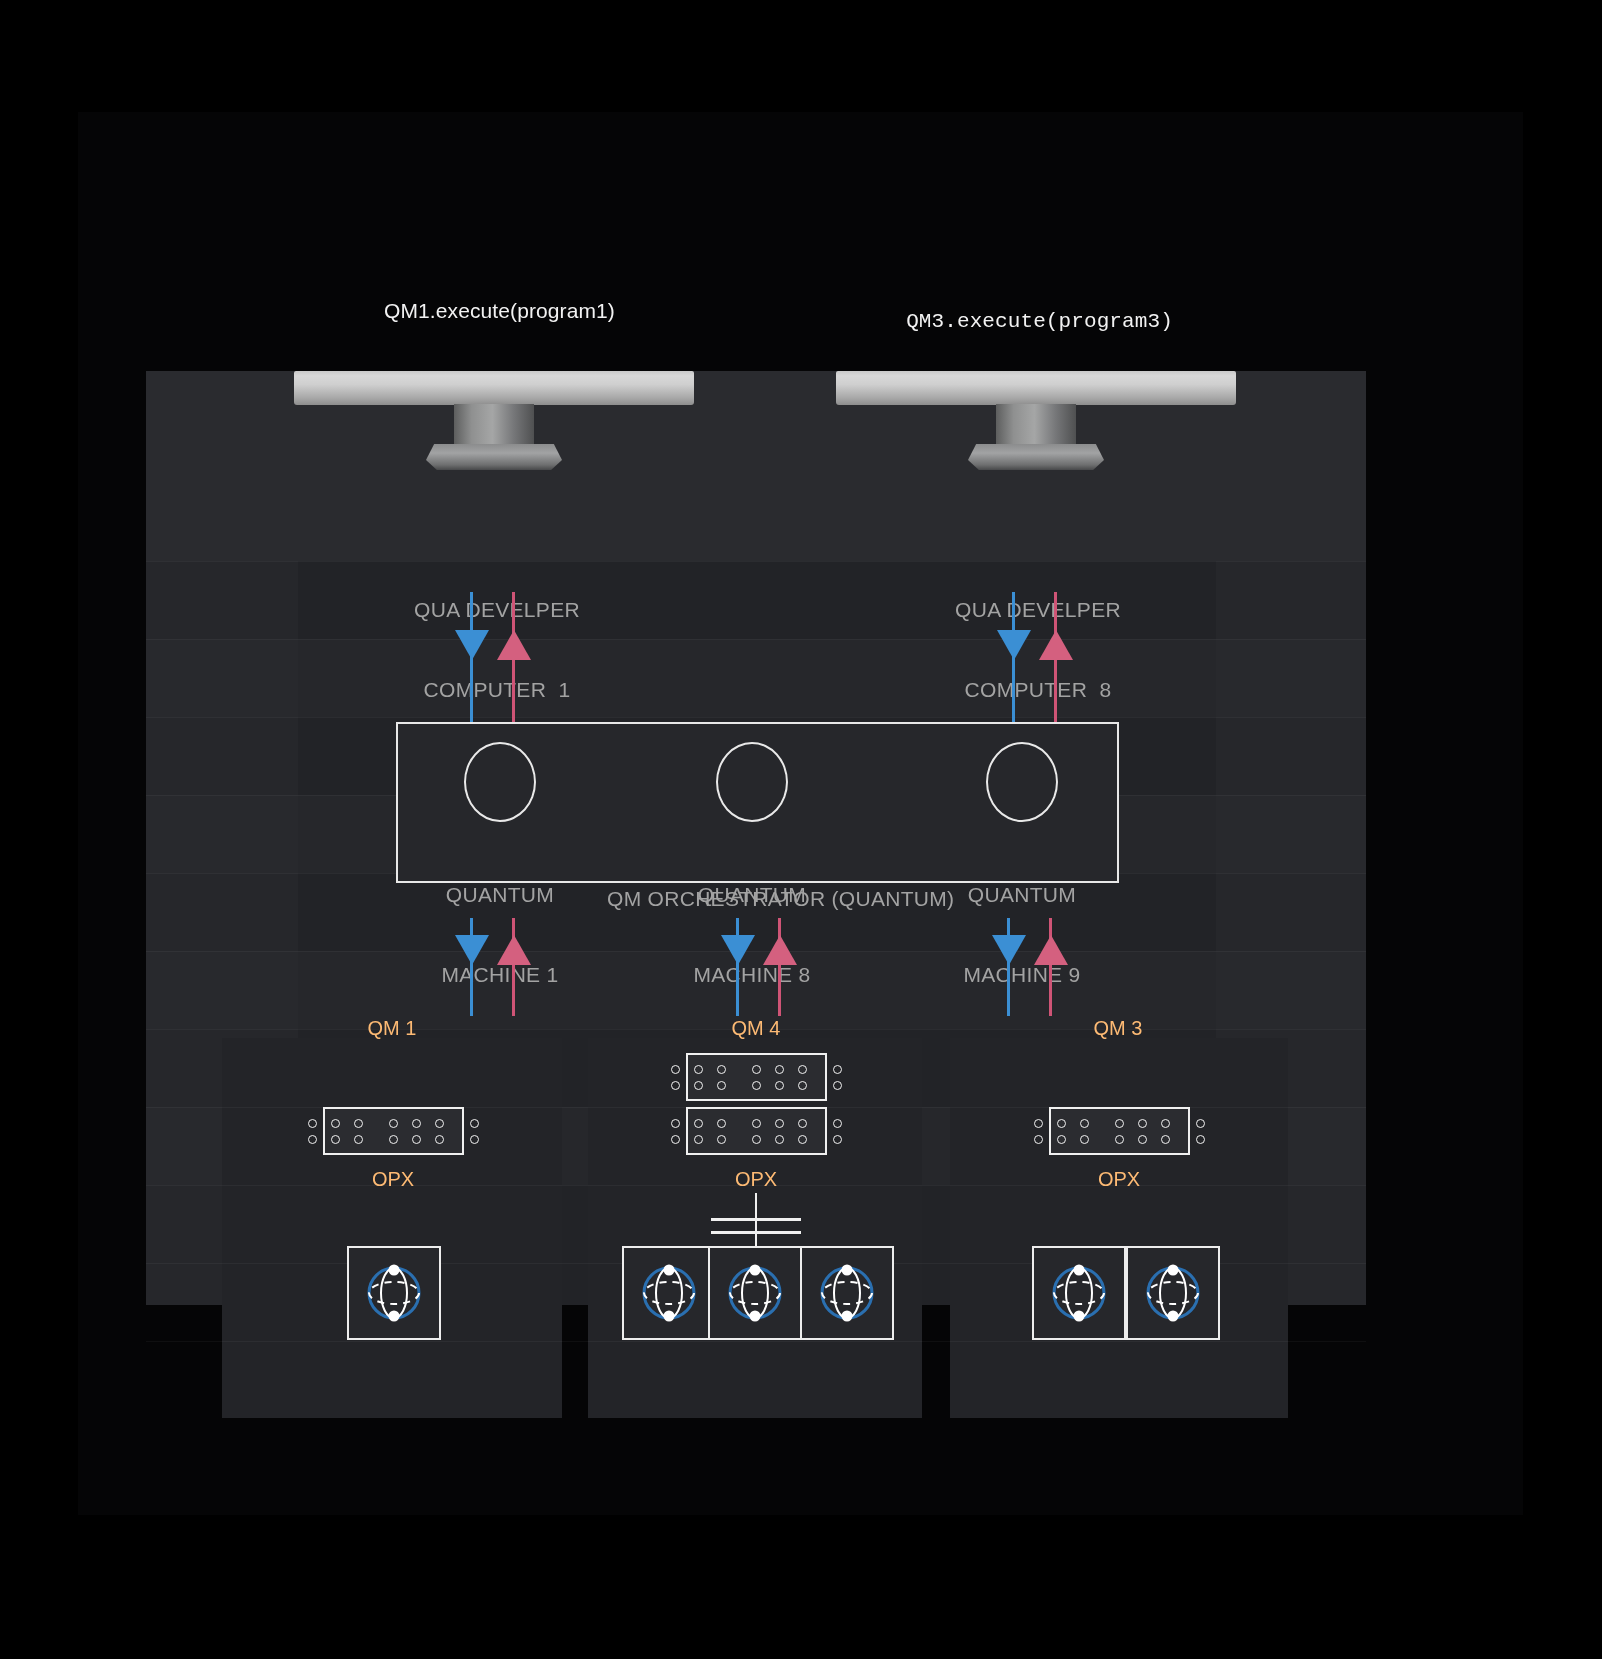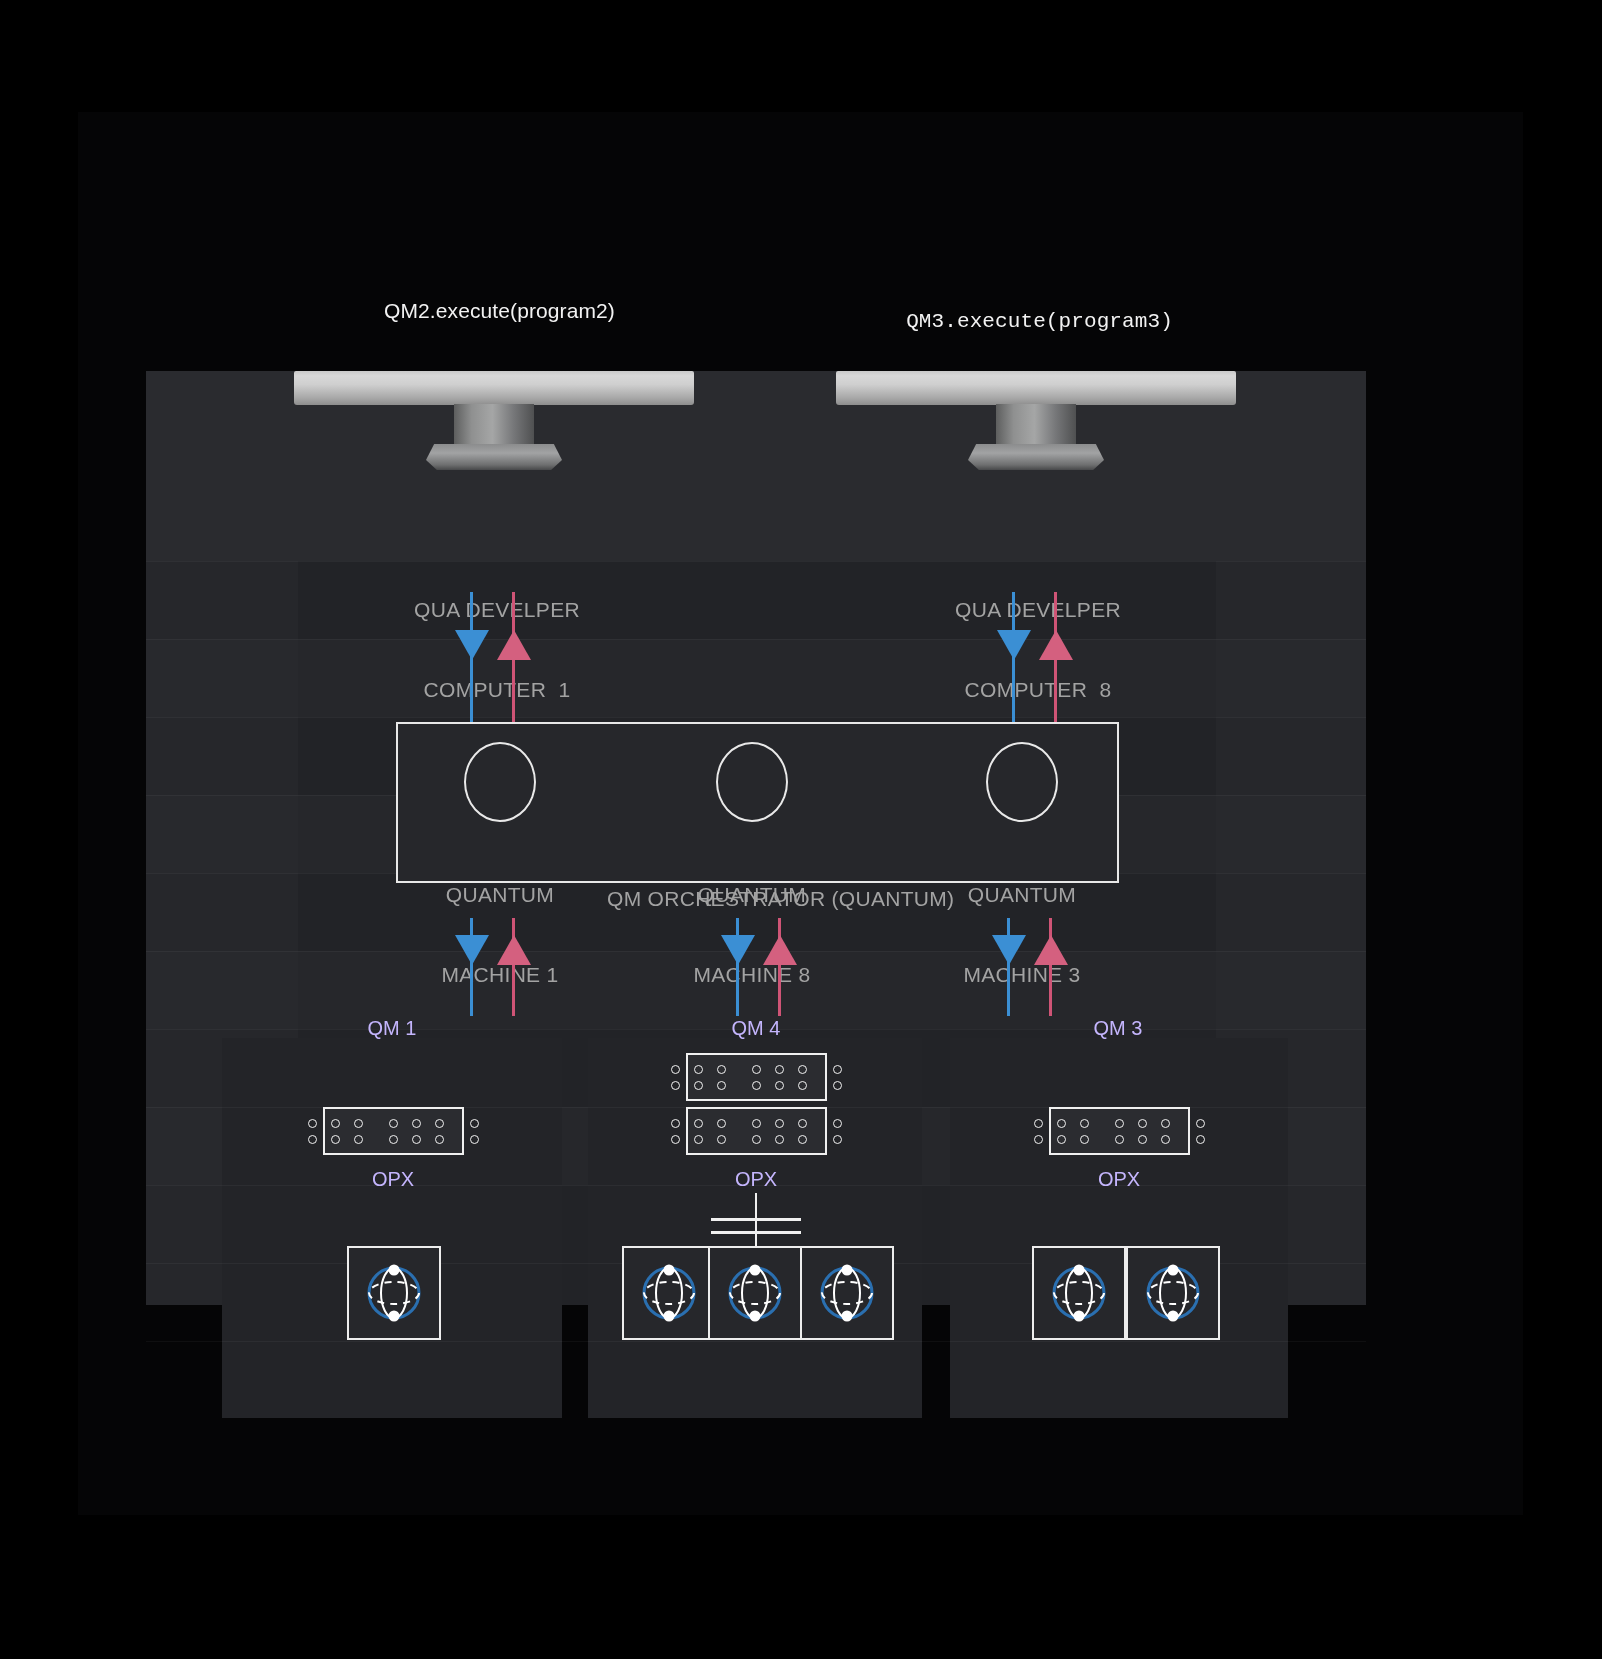--- a/index.html
+++ b/index.html
@@ -19,21 +19,21 @@
   .qmcol.b{left:588px;top:1038px;width:334px;height:380px;}
   .qmcol.c{left:950px;top:1038px;width:338px;height:380px;}
 
   
   .rule{position:absolute;left:146px;width:1220px;height:1px;background:rgba(255,255,255,0.045);}
 
   
   .lbl{position:absolute;text-align:center;white-space:pre;line-height:1.28;}
   .code-lbl{font-size:21px;color:#f2f2f2;letter-spacing:.1px;}
   .cap{font-size:21px;color:#a3a3a3;letter-spacing:.3px;}
-  .cap-sm{font-size:20px;color:#c4b5fd;}
+  .cap-sm{font-size:20px;color:#fdba74;}
 
   
   .monitor{position:absolute;}
   .mon-screen{position:absolute;left:0;top:0;width:100%;height:34px;
      background:linear-gradient(180deg,#c9c9c9 0%,#d8d8d8 14%,#cfcfcf 40%,#a9a9a9 78%,#8e8e8e 100%);
      border-radius:2px 2px 3px 3px;}
   .mon-neck{position:absolute;width:80px;height:50px;left:50%;margin-left:-40px;top:33px;
      background:linear-gradient(90deg,#5d5e5e 0%,#8f9090 22%,#a5a6a6 48%,#77787a 74%,#4f5051 100%);}
   .mon-foot{position:absolute;width:136px;height:26px;left:50%;margin-left:-68px;top:73px;
      background:linear-gradient(180deg,#8b8c8d 0%,#a2a3a4 35%,#6e6f70 80%,#47484a 100%);
@@ -100,20 +100,21 @@
   <div class="rule" style="top:795px;"></div>
   <div class="rule" style="top:873px;"></div>
   <div class="rule" style="top:951px;"></div>
   <div class="rule" style="top:1029px;"></div>
   <div class="rule" style="top:1107px;"></div>
   <div class="rule" style="top:1185px;"></div>
   <div class="rule" style="top:1263px;"></div>
   <div class="rule" style="top:1341px;"></div>
 
   <div class="lbl code-lbl" style="left:292px;top:244px;width:415px;">
+    <div>QM1.execute(program1)</div>
     <div>QM2.execute(program2)</div>
   </div>
   <div class="lbl code-lbl" style="left:832px;top:255px;width:415px;font-family:Liberation Mono, monospace;">
     <div>QM3.execute(program3)</div>
   </div>
 
   <div class="monitor" style="left:294px;top:371px;width:400px;height:100px;">
     <div class="mon-screen"></div>
     <div class="mon-neck"></div>
     <div class="mon-foot"></div>
@@ -151,21 +152,21 @@
     <div class="lbl cap" style="left:-48px;top:104px;width:300px;">
       <div>QUANTUM</div>
       <div>MACHINE 1</div>
     </div>
     <div class="lbl cap" style="left:204px;top:104px;width:300px;">
       <div>QUANTUM</div>
       <div>MACHINE 8</div>
     </div>
     <div class="lbl cap" style="left:474px;top:104px;width:300px;">
       <div>QUANTUM</div>
-      <div>MACHINE 3</div>
+      <div>MACHINE 9</div>
     </div>
   </div>
 
   <div class="lbl cap" style="left:607px;top:886px;width:300px;">QM ORCHESTRATOR (QUANTUM)</div>
 
   <div class="v-line v-blue" style="left:470px;top:918px;height:98px;"></div>
   <div class="tri tri-down" style="left:455px;top:935px;"></div>
   <div class="v-line v-pink" style="left:512px;top:918px;height:98px;"></div>
   <div class="tri tri-up" style="left:497px;top:935px;"></div>
 

